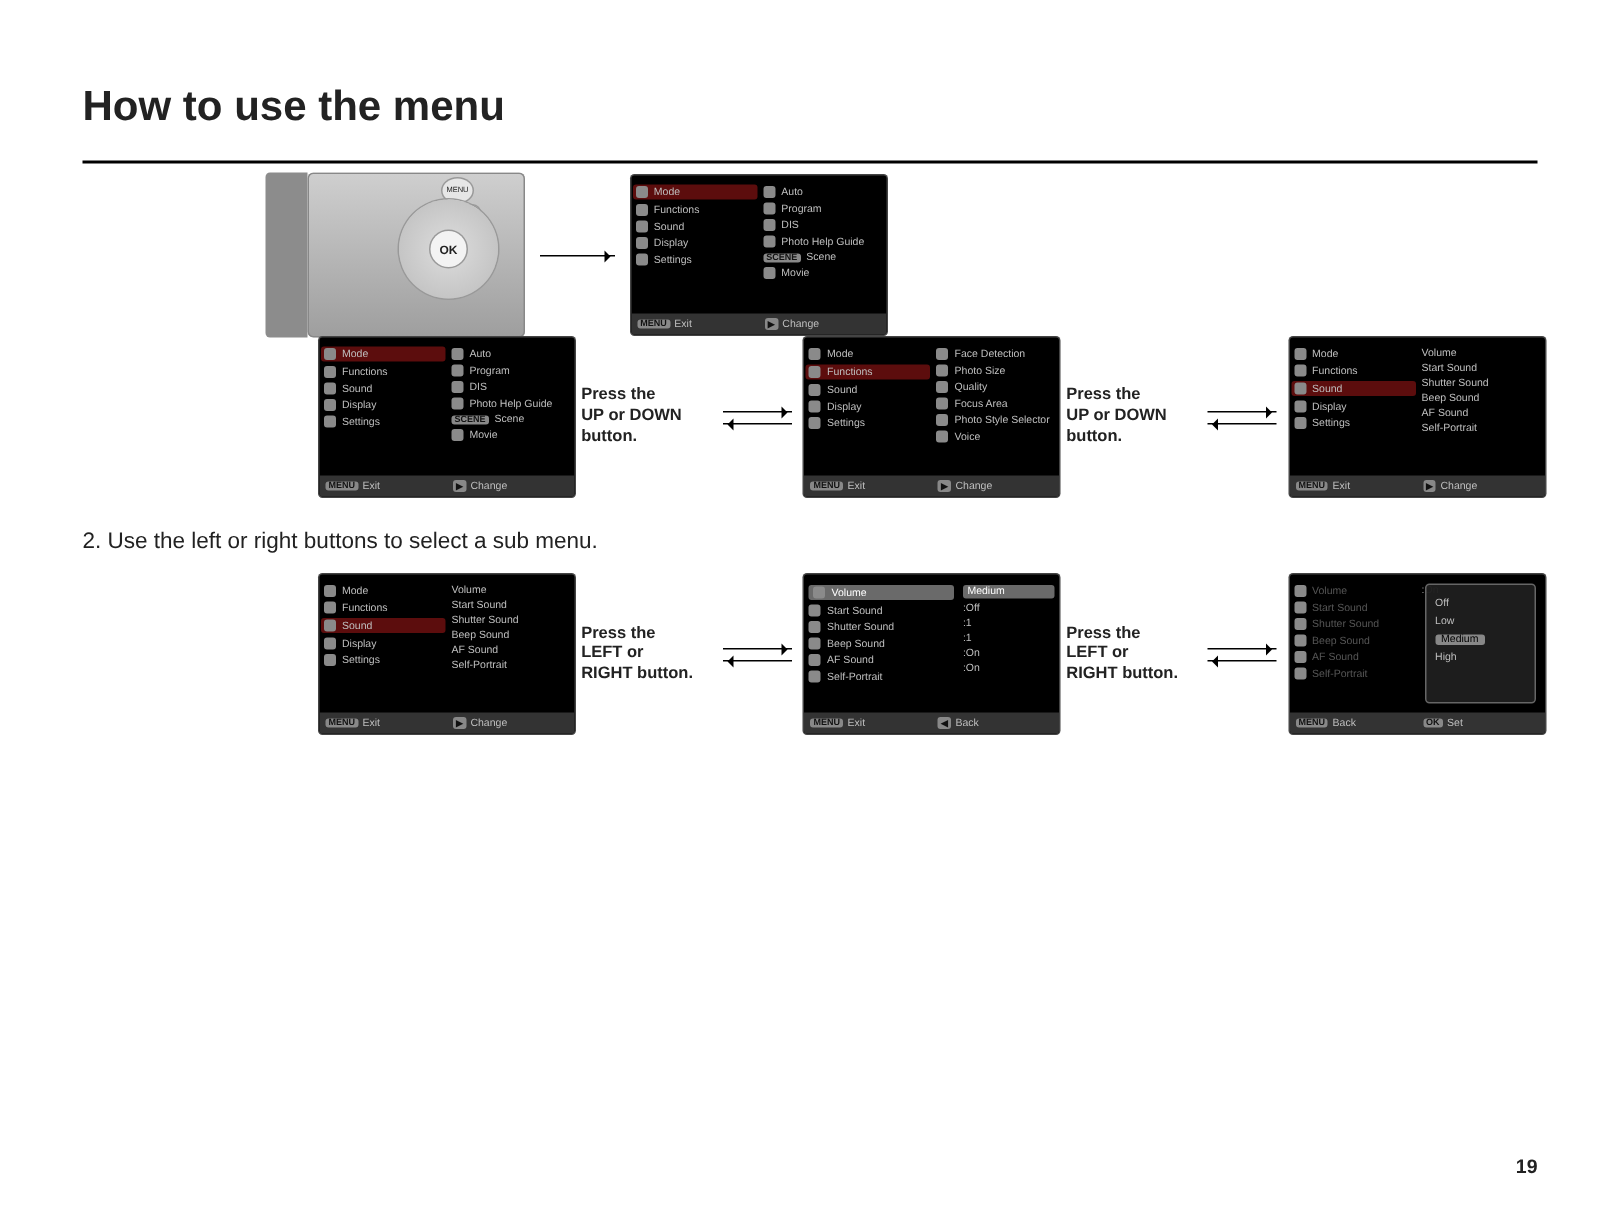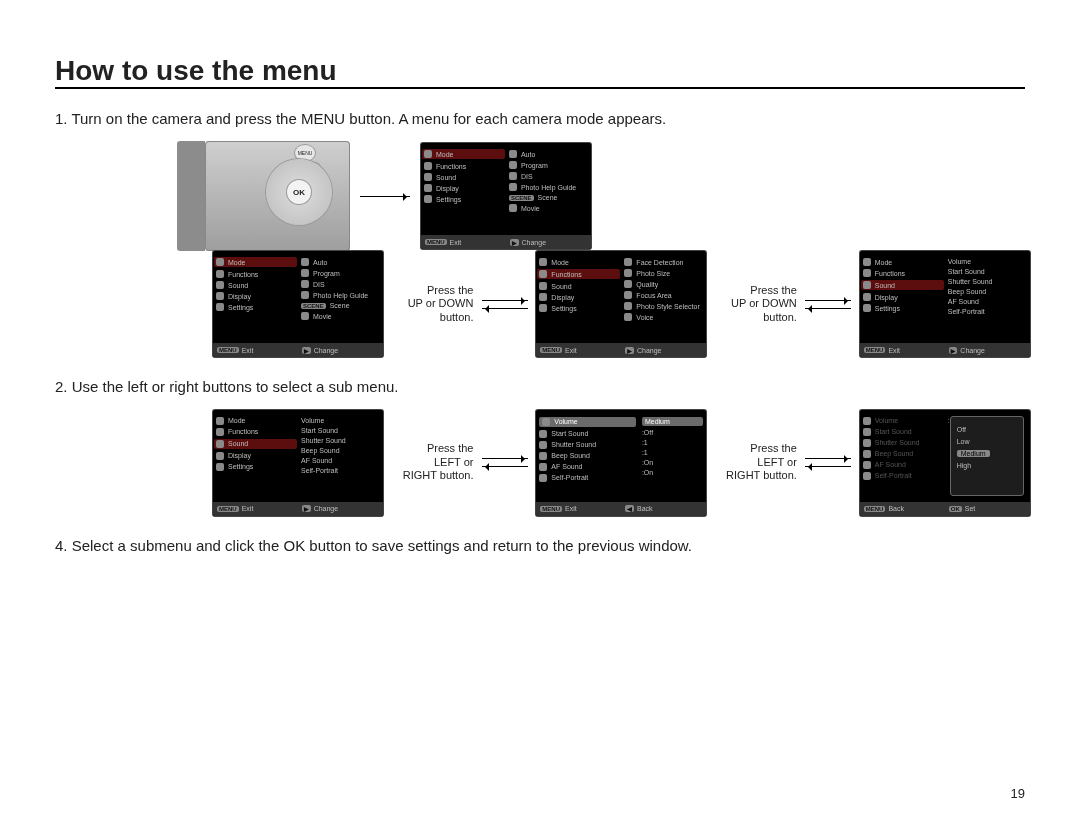--- a/index.html
+++ b/index.html
@@ -1,19 +1,19 @@
 <!DOCTYPE html>
 <html><head>
 <meta charset="utf-8">
 <style>
   html,body{margin:0;padding:0;background:#fff;font-family:Arial,Helvetica,sans-serif;color:#222;}
   .page{width:1080px;height:815px;box-sizing:border-box;padding:55px 55px 20px 55px;position:relative;}
-  h1{font-size:28px;font-weight:bold;margin:0 0 6px 0;border-bottom:2px solid #000;padding-bottom:0;}
+  h1{font-size:28px;font-weight:bold;margin:0 0 6px 0;border-bottom:2px solid #000;padding-bottom:20px;}
   .step{font-size:15px;margin:20px 0 12px 0;line-height:1.35;}
-  .pagenum{position:absolute;bottom:14px;right:55px;font-size:13px;font-weight:normal;}
+  .pagenum{position:absolute;bottom:30px;right:55px;font-size:13px;font-weight:bold;}
 
   
   .cam{display:inline-block;vertical-align:middle;width:145px;height:110px;background:linear-gradient(#cfcfcf,#9e9e9e);border-radius:4px;position:relative;box-shadow:inset 0 0 0 1px #888;}
   .cam .lens{position:absolute;left:-28px;top:0;bottom:0;width:28px;background:#8c8c8c;border-radius:3px 0 0 3px;}
   .cam .dpad{position:absolute;right:18px;top:18px;width:66px;height:66px;border-radius:50%;background:radial-gradient(#ddd,#bbb);box-shadow:0 0 0 1px #999;}
   .cam .ok{position:absolute;left:50%;top:50%;transform:translate(-50%,-50%);width:24px;height:24px;border-radius:50%;background:#f3f3f3;font-size:8px;font-weight:bold;display:flex;align-items:center;justify-content:center;box-shadow:0 0 0 1px #999;}
   .cam .menu{position:absolute;right:35px;top:4px;width:20px;height:16px;border-radius:50%;background:#e6e6e6;font-size:5px;display:flex;align-items:center;justify-content:center;box-shadow:0 0 0 1px #999;}
   .cam .disp{position:absolute;right:30px;top:22px;width:28px;height:10px;border-radius:5px;background:#e6e6e6;font-size:5px;display:flex;align-items:center;justify-content:center;box-shadow:0 0 0 1px #999;}
 
   
@@ -34,31 +34,30 @@
   .scr .voff{color:#999;}
 
   
   .arrow{display:inline-block;vertical-align:middle;width:50px;border-top:1.5px solid #000;position:relative;margin:0 6px;}
   .arrow.r::after{content:"";position:absolute;right:-1px;top:-4px;border:4px solid transparent;border-left-color:#000;}
   .darrow{display:inline-block;vertical-align:middle;width:46px;margin:0 4px;}
   .darrow .a{border-top:1.5px solid #000;position:relative;height:0;margin:7px 0;}
   .darrow .a.r::after{content:"";position:absolute;right:-1px;top:-4px;border:4px solid transparent;border-left-color:#000;}
   .darrow .a.l::after{content:"";position:absolute;left:-1px;top:-4px;border:4px solid transparent;border-right-color:#000;}
 
-  .cap{display:inline-block;vertical-align:middle;font-size:11px;text-align:right;line-height:1.25;width:86px;}
+  .cap{display:inline-block;vertical-align:middle;font-size:11px;text-align:left;line-height:1.25;width:86px;font-weight:bold;}
   .rowblk{margin-left:150px;}
   .rowblk2{margin-left:158px;white-space:nowrap;}
 </style>
 </head>
 <body>
 
 <div class="page">
   <h1>How to use the menu</h1>
 
-  <p class="step">1. Turn on the camera and press the MENU button. A menu for each camera mode appears.</p>
   <div class="rowblk">
     <span class="cam">
       <span class="lens"></span>
       <span class="menu">MENU</span>
       <span class="disp">DISP</span>
       <span class="dpad">
           <span class="ok">OK</span>
         </span>
     </span>
     <span class="arrow r"></span>
@@ -504,16 +503,15 @@
             <span>Back</span>
           </div>
         <div>
             <span class="tag">OK</span>
             <span>Set</span>
           </div>
       </div>
     </span>
   </div>
 
-  <p class="step">4. Select a submenu and click the OK button to save settings and return to the previous window.</p>
 
   <div class="pagenum">19</div>
 </div>
 
 </body></html>

